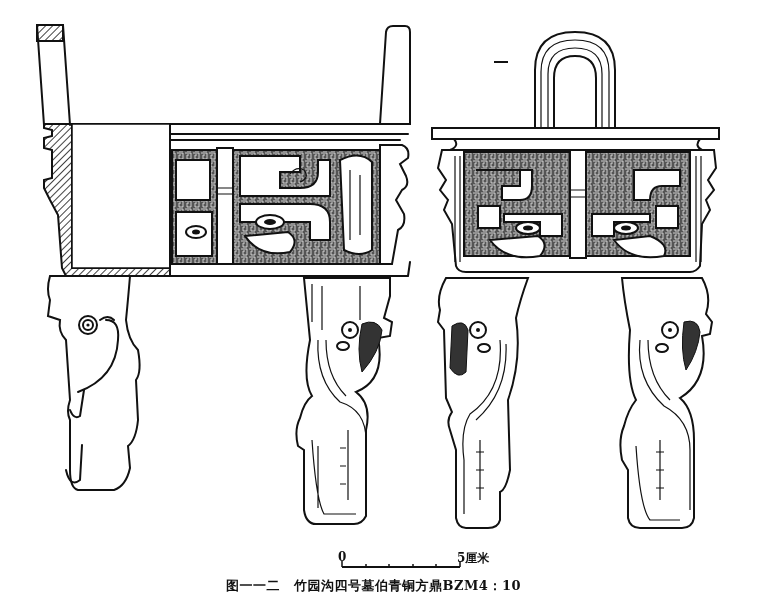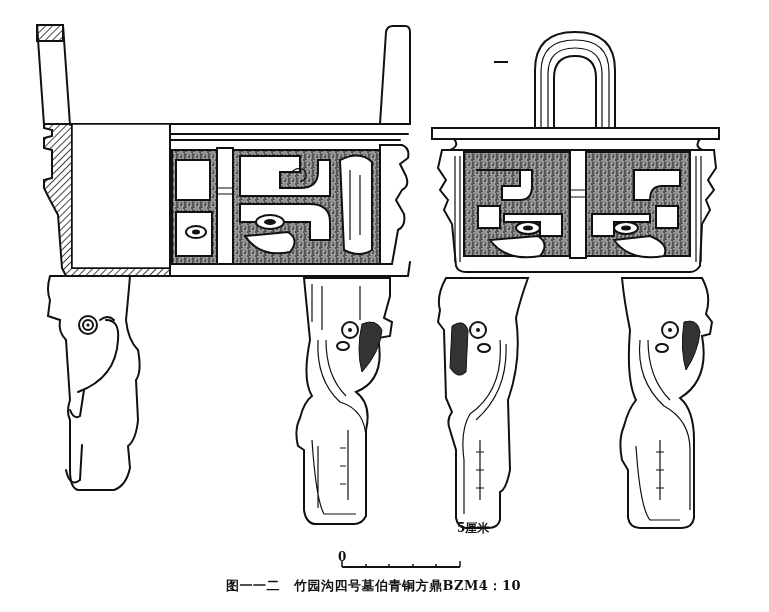--- a/index.html
+++ b/index.html
@@ -147,17 +147,17 @@
 
   <path d="M494 62 H508" stroke="#111" stroke-width="2"></path>
 
   <g>
     <path d="M342 567 H460" stroke="#111" stroke-width="2"></path>
     <path d="M342 561 V567 M366 564 V567 M389 564 V567 M413 564 V567 M436 564 V567 M460 561 V567" stroke="#111" stroke-width="1.5"></path>
   </g>
 </svg>
 
 <span class="scale-label" style="left:338px;top:550px;">0</span>
-<span class="scale-label" style="left:457px;top:520px;"><span>5</span><span>厘米</span></span>
+<span class="scale-label" style="left:457px;top:550px;"><span>5</span><span>厘米</span></span>
 
 <div class="caption">
   <span class="fig">图一一二</span><span>竹园沟四号墓伯青铜方鼎BZM4：10</span>
 </div>
 
 </body></html>

